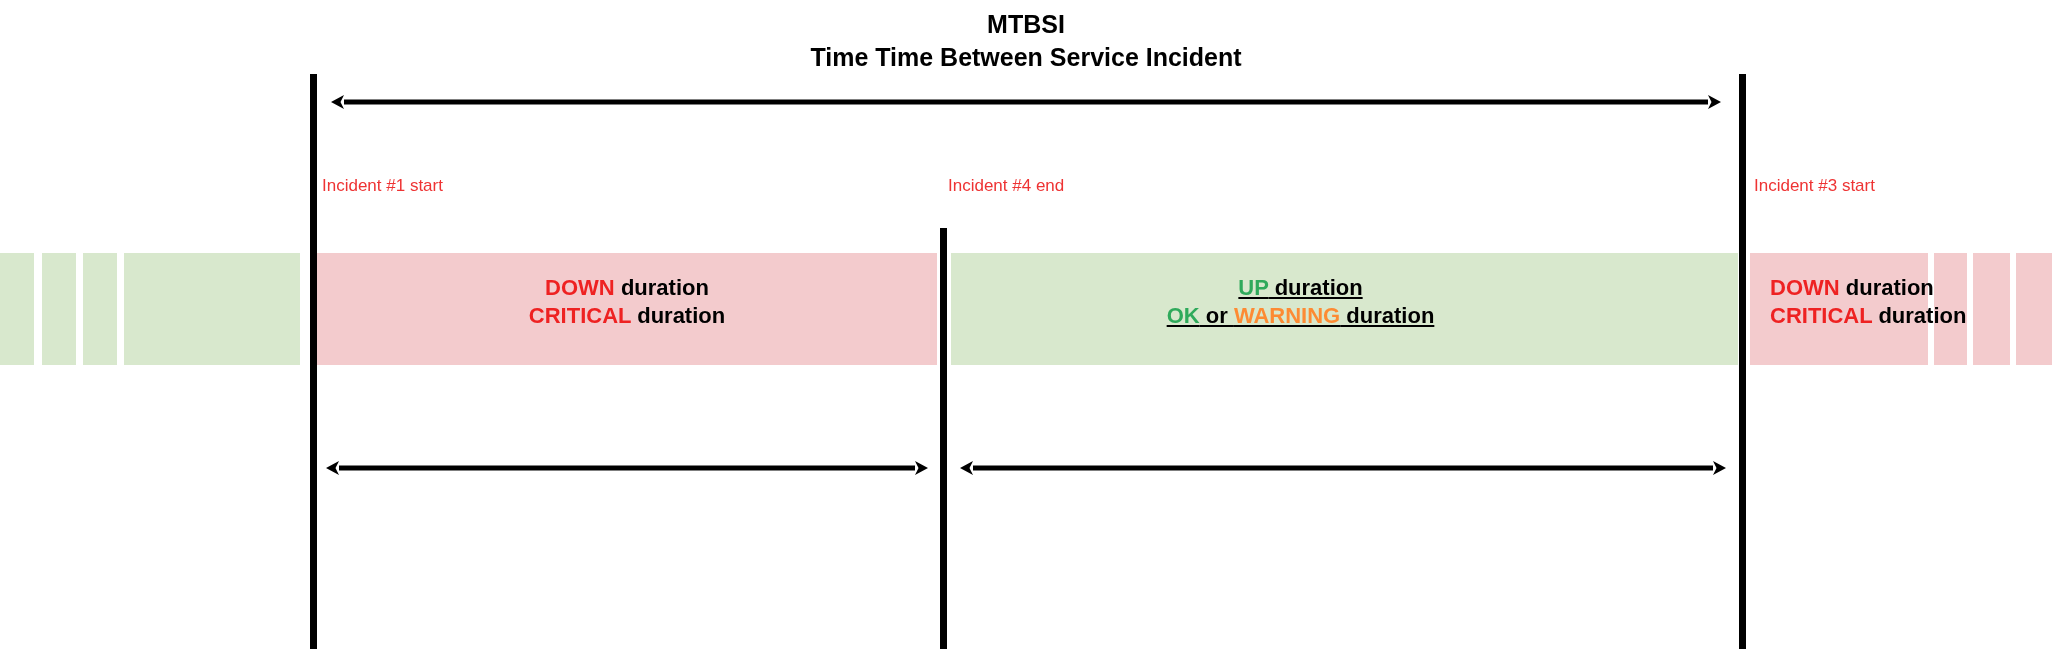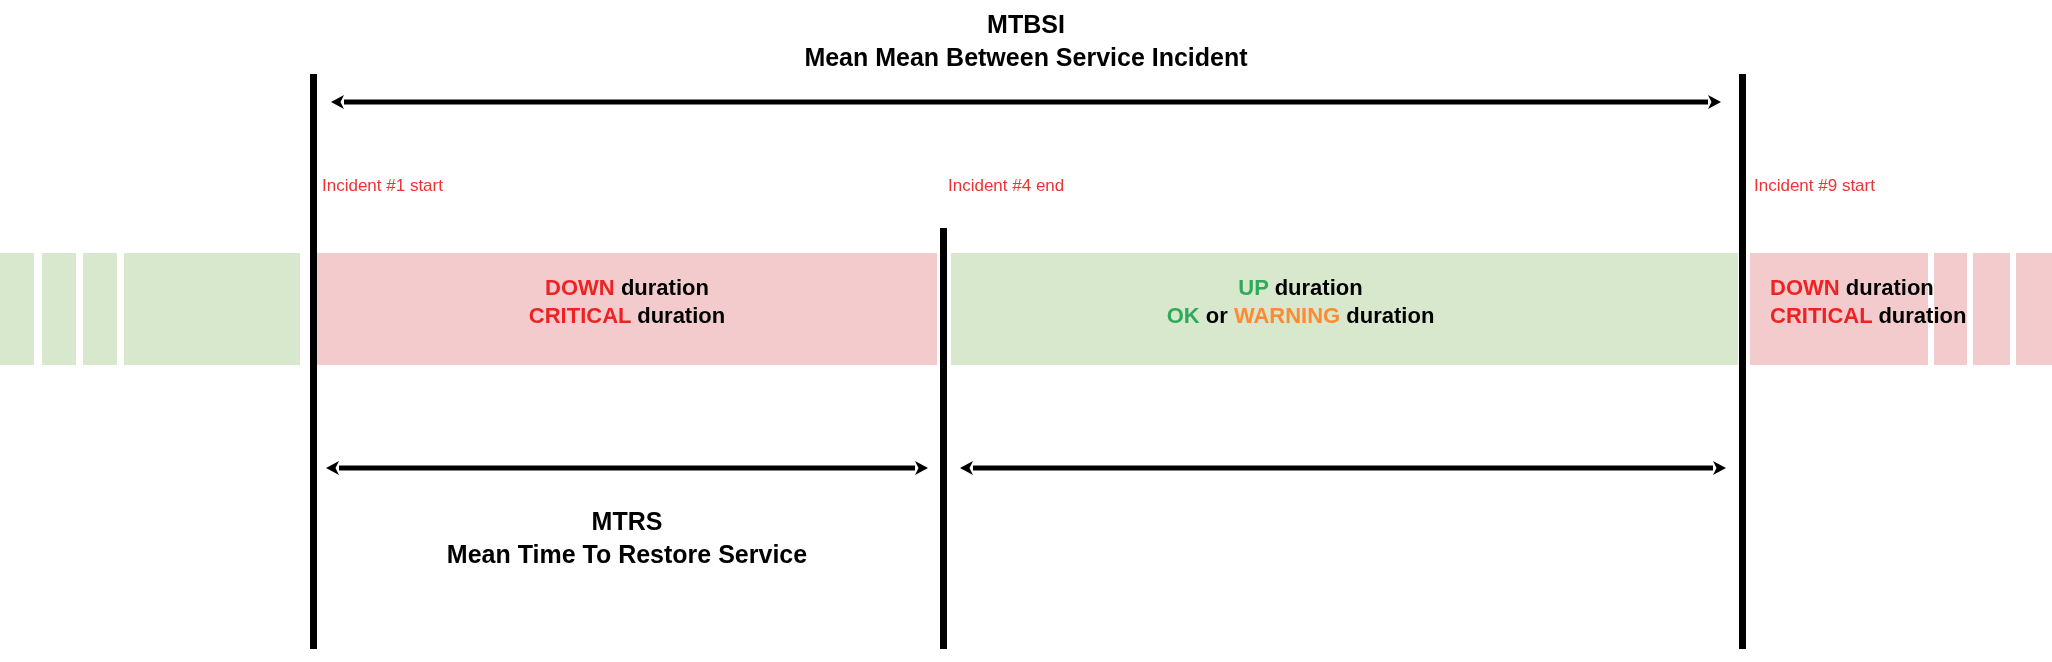--- a/index.html
+++ b/index.html
@@ -57,21 +57,21 @@
   .band-label {
     position: absolute;
     text-align: center;
     font-size: 22px;
     font-weight: bold;
     color: #000000;
     line-height: 1.26;
     white-space: nowrap;
   }
   #label-incident1 { left: 317px;  width: 620px; top: 274px; }
-  #label-up        { left: 951px;  width: 699px; top: 274px; }
+  #label-up        { left: 951px;  width: 699px; top: 274px; text-decoration: underline; }
   #label-incident2 { left: 1750px; width: 300px; top: 274px; text-align: left; padding-left: 20px; box-sizing: border-box; }
 
   .c-red    { color: #ee2222; }
   .c-green  { color: #2faa5b; }
   .c-orange { color: #fd8b33; }
 
   
   .marker-label {
     position: absolute;
     font-size: 17px;
@@ -105,42 +105,42 @@
   #arrow-mtrs  { left: 317px; top: 448px; }
   #arrow-mtbf  { left: 951px; top: 448px; }
 </style>
 </head>
 <body>
 
 <div id="stage">
 
   <div class="measure-caption" id="caption-mtbsi">
     <div>MTBSI</div>
-    <div>Mean Mean Between Service Incident</div>
+    <div>Time Time Between Service Incident</div>
   </div>
 
   <svg class="arrow-svg" id="arrow-mtbsi" width="1432" height="40" viewBox="0 0 1432 40">
     <defs>
       <marker id="headL" markerWidth="16" markerHeight="16" refX="13" refY="8" orient="auto" markerUnits="userSpaceOnUse">
         <path d="M13,1 L0,8 L13,15 L9.5,8 Z" fill="#000"></path>
       </marker>
       <marker id="headR" markerWidth="16" markerHeight="16" refX="3" refY="8" orient="auto" markerUnits="userSpaceOnUse">
         <path d="M3,1 L16,8 L3,15 L6.5,8 Z" fill="#000"></path>
       </marker>
     </defs>
     <line x1="34" y1="20" x2="1398" y2="20" stroke="#000" stroke-width="5" marker-start="url(#headL)" marker-end="url(#headR)"></line>
   </svg>
 
   <div class="vline" id="vline-left"></div>
   <div class="vline" id="vline-mid"></div>
   <div class="vline" id="vline-right"></div>
 
   <div class="marker-label" id="marker-i1-start">Incident #1 start</div>
   <div class="marker-label" id="marker-i1-end">Incident #4 end</div>
-  <div class="marker-label" id="marker-i2-start">Incident #9 start</div>
+  <div class="marker-label" id="marker-i2-start">Incident #3 start</div>
 
   <div class="band band-up" id="seg-l1"></div>
   <div class="band band-up" id="seg-l2"></div>
   <div class="band band-up" id="seg-l3"></div>
   <div class="band band-up" id="seg-l4"></div>
 
   <div class="band band-down" id="band-incident1"></div>
   <div class="band-label" id="label-incident1">
     <div><span class="c-red">DOWN</span><span> duration</span></div>
     <div><span class="c-red">CRITICAL</span><span> duration</span></div>
@@ -157,22 +157,18 @@
   <div class="band band-down" id="seg-r3"></div>
   <div class="band band-down" id="seg-r4"></div>
   <div class="band-label" id="label-incident2">
     <div><span class="c-red">DOWN</span><span> duration</span></div>
     <div><span class="c-red">CRITICAL</span><span> duration</span></div>
   </div>
 
   <svg class="arrow-svg" id="arrow-mtrs" width="620" height="40" viewBox="0 0 620 40">
     <line x1="22" y1="20" x2="598" y2="20" stroke="#000" stroke-width="5" marker-start="url(#headL)" marker-end="url(#headR)"></line>
   </svg>
-  <div class="measure-caption" id="caption-mtrs">
-    <div>MTRS</div>
-    <div>Mean Time To Restore Service</div>
-  </div>
 
   <svg class="arrow-svg" id="arrow-mtbf" width="787" height="40" viewBox="0 0 787 40">
     <line x1="22" y1="20" x2="762" y2="20" stroke="#000" stroke-width="5" marker-start="url(#headL)" marker-end="url(#headR)"></line>
   </svg>
 
 </div>
 
 </body></html>

